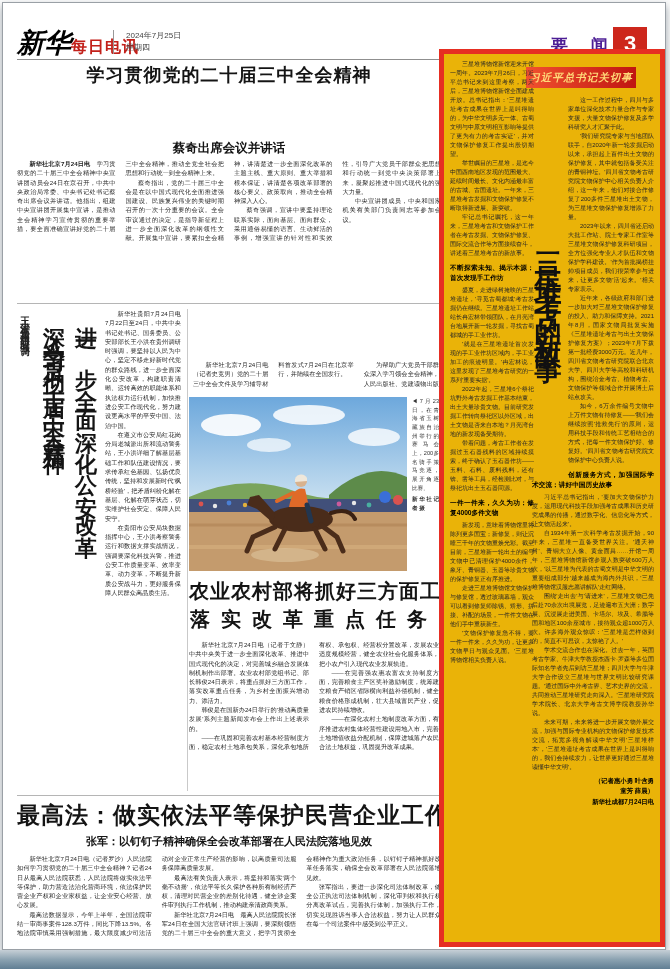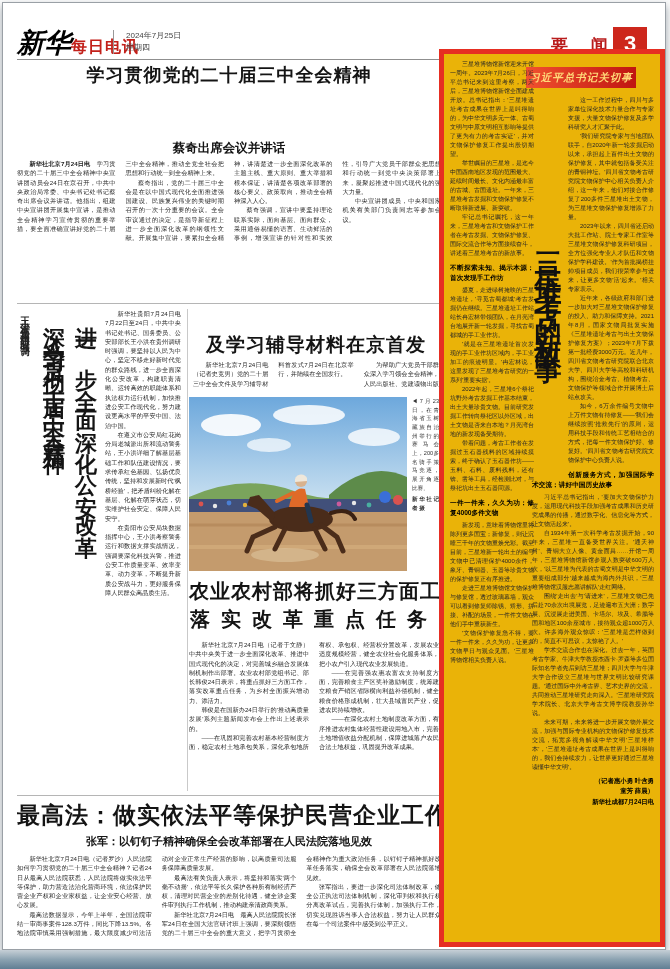--- a/index.html
+++ b/index.html
@@ -5,21 +5,21 @@
   html,body{margin:0;padding:0;background:#f2f2f2;}
   .frame{position:relative;width:670px;height:969px;background:#fbfbfb;overflow:hidden;font-family:"Liberation Sans",sans-serif;}
   .sheet{position:absolute;left:2px;top:2px;width:662px;height:946px;background:#fff;border:1px solid #9aa0a6;box-shadow:0 4px 8px rgba(40,60,75,.45);}
   .band{position:absolute;left:0;right:0;bottom:0;height:19px;background:linear-gradient(180deg,#c6cfd6 0%,#8ba2b1 50%,#607e93 100%);}
   .abs{position:absolute;}
   
   .logo{left:14px;top:22px;white-space:nowrap;}
   .logo-xh{font-family:"Liberation Serif",serif;font-style:italic;font-weight:bold;font-size:27px;color:#000000;}
   .logo-rest{font-weight:bold;font-size:16px;color:#c2201a;letter-spacing:1px;}
   .dateblk{left:110px;top:27px;border-left:1px solid #999;padding-left:12px;font-size:8px;color:#444;line-height:1.5;}
-  .section-label{left:548px;top:31px;font-size:17px;font-weight:bold;color:#b91c1c;letter-spacing:9px;}
+  .section-label{left:548px;top:31px;font-size:17px;font-weight:bold;color:#4c1d95;letter-spacing:9px;}
   .page-square{left:610px;top:24px;width:34px;height:34px;background:#cd271c;color:#fff;font-size:22px;font-weight:bold;text-align:center;line-height:34px;}
   .header-rule{left:14px;top:56px;width:422px;height:0;border-top:1.5px solid #8f8f8f;}
   .hrule{height:0;border-top:1px solid #b5b5b5;}
   .vrule{width:0;border-left:1px solid #c9c9c9;}
   
   .h-center{text-align:center;color:#141414;font-weight:bold;white-space:nowrap;}
   .lead-h1{left:14px;top:60px;width:424px;font-size:18px;letter-spacing:1px;}
   .lead-h2{left:14px;top:97px;width:424px;font-size:27px;letter-spacing:7px;}
   .lead-sub{left:14px;top:137px;width:424px;font-size:12.5px;}
   
@@ -97,21 +97,20 @@
     <div class="abs vtext attribution">王小洪在贵州调研时强调</div>
     <div class="abs vtext v-big vbig1">深入学习贯彻二十届三中全会精神</div>
     <div class="abs vtext v-big vbig2">进一步全面深化公安改革</div>
     <div class="abs police-body body-col">
         <p>新华社贵阳7月24日电　7月22日至24日，中共中央书记处书记、国务委员、公安部部长王小洪在贵州调研时强调，要坚持以人民为中心，坚定不移走好新时代党的群众路线，进一步全面深化公安改革，构建职责清晰、运转高效的职能体系和执法权力运行机制，加快推进公安工作现代化，努力建设更高水平的平安中国、法治中国。</p>
         <p>在遵义市公安局红花岗分局老城派出所和流动警务站，王小洪详细了解基层基础工作和队伍建设情况，要求传承红色基因、弘扬优良传统，坚持和发展新时代'枫桥经验'，把矛盾纠纷化解在基层、化解在萌芽状态，切实维护社会安定、保障人民安宁。</p>
         <p>在贵阳市公安局块数据指挥中心，王小洪考察警务运行和数据支撑实战情况，强调要深化科技兴警，推进公安工作质量变革、效率变革、动力变革，不断提升新质公安战斗力，更好服务保障人民群众高品质生活。</p>
       </div>
     <div class="abs vrule mid-vrule"></div>
 
-    <div class="abs h-center docs-h2">及学习辅导材料在京首发</div>
     <div class="abs docs-body body-col cols3">
         <p>新华社北京7月24日电（记者史竞男）党的二十届三中全会文件及学习辅导材料首发式7月24日在北京举行，并陆续在全国发行。</p>
         <p>为帮助广大党员干部群众深入学习领会全会精神，人民出版社、党建读物出版社、学习出版社出版了全会文件及学习辅导材料。其中，人民出版社出版了《中共中央关于进一步全面深化改革、推进中国式现代化的决定》单行本、《中国共产党第二十届中央委员会第三次全体会议公报》单行本，以及全会文件汇编本和辅导读本等。</p>
       </div>
 
     <div class="abs photo">
       <svg width="218" height="174" viewBox="0 0 218 174">
         <defs>
           <linearGradient id="sky" x1="0" y1="0" x2="0" y2="1">
             <stop offset="0" stop-color="#6da8dc"></stop>

